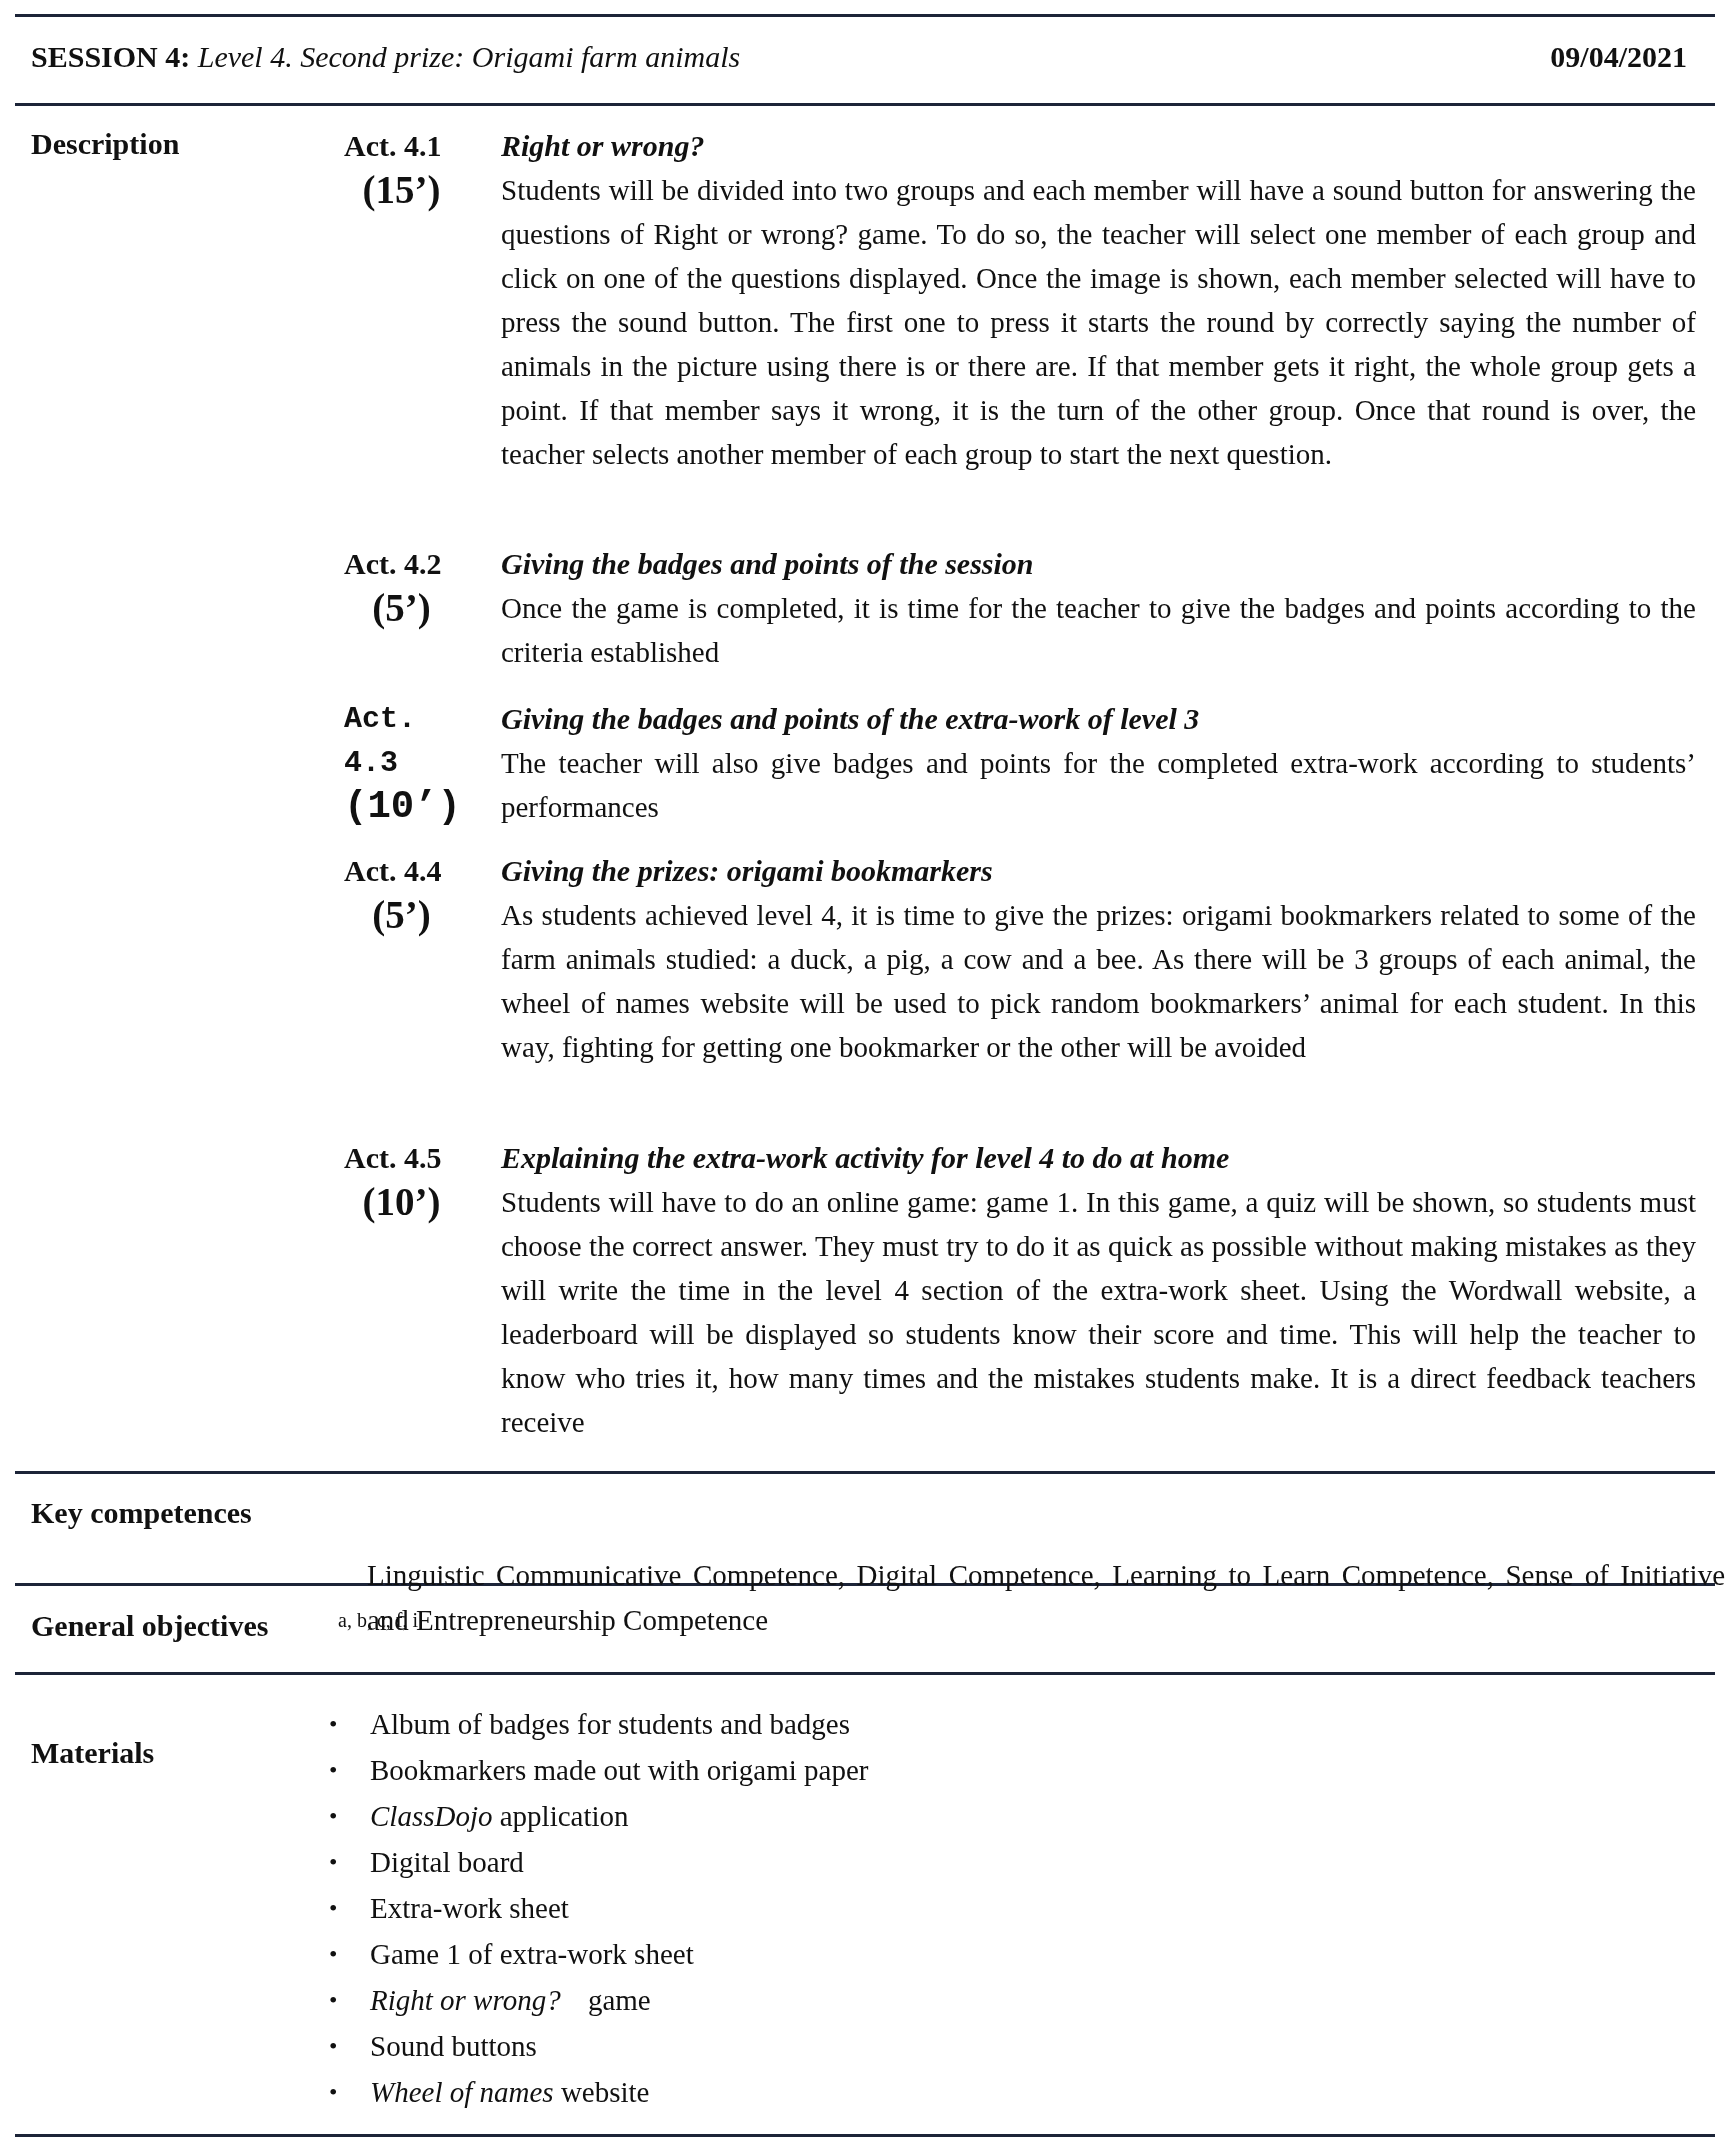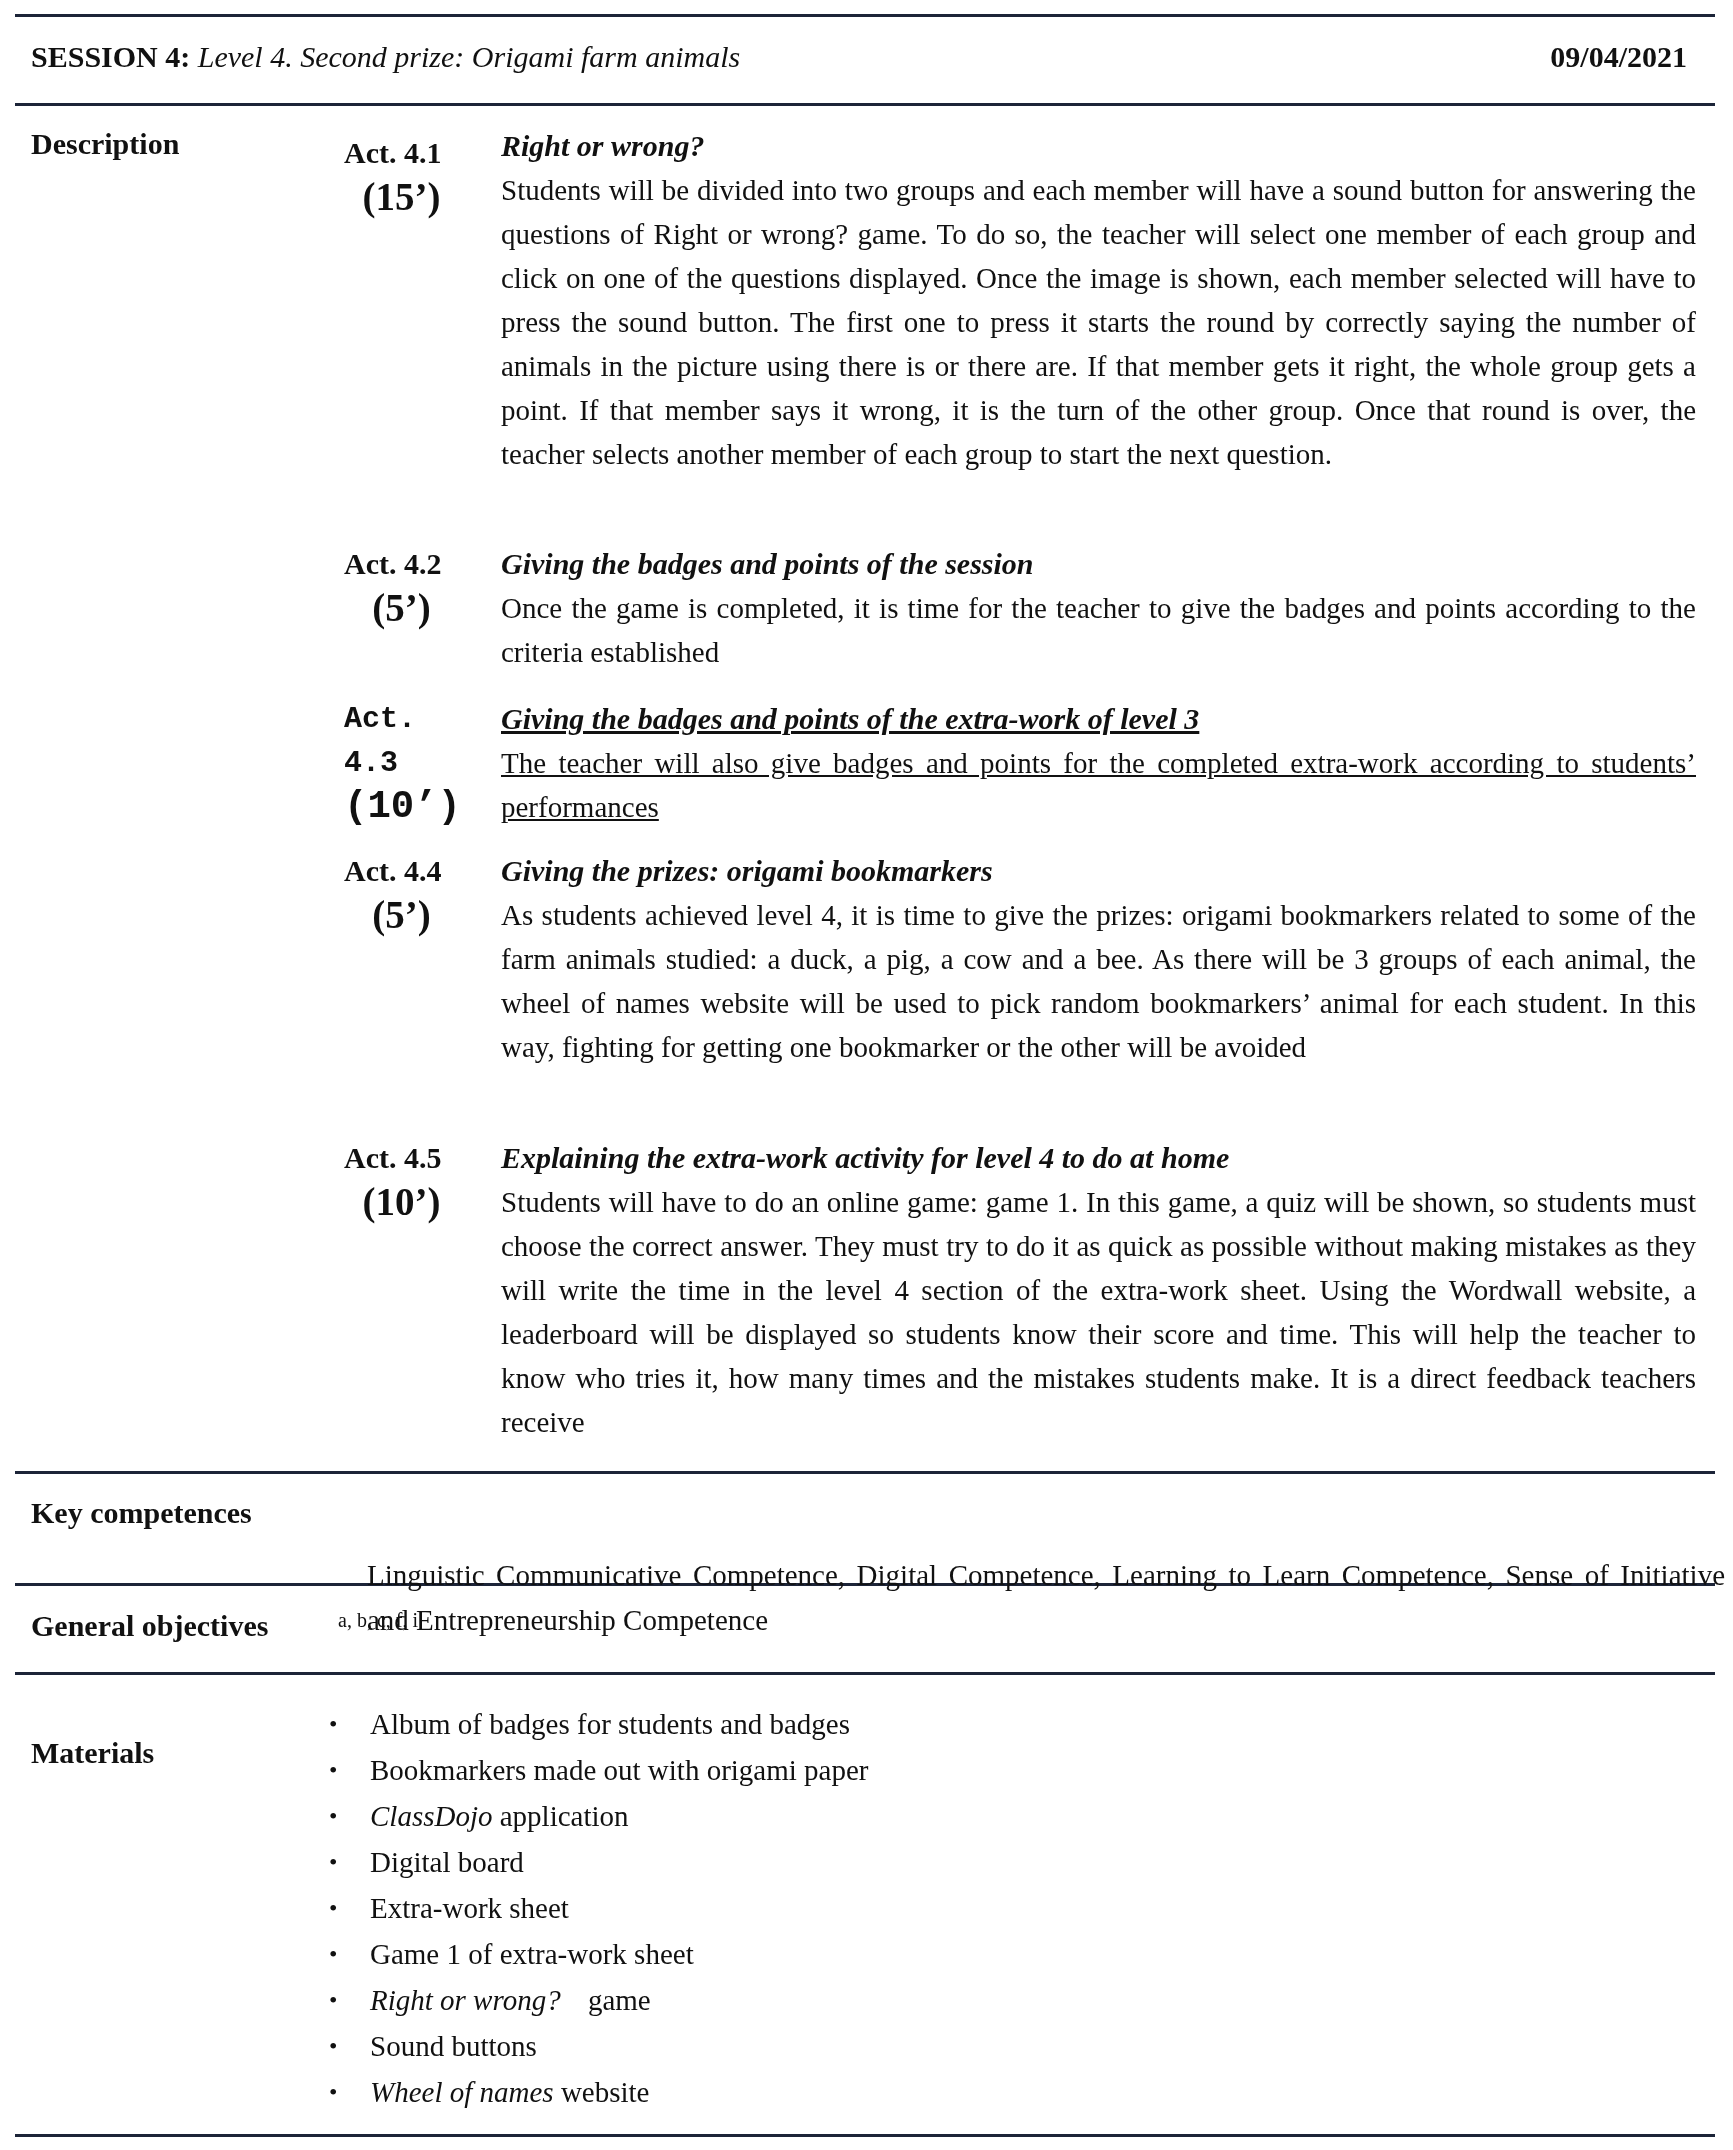--- a/index.html
+++ b/index.html
@@ -41,21 +41,21 @@
 <div class="hdr">
   <div class="title">
     <b>SESSION 4:</b>
     <i>Level 4. Second prize: Origami farm animals</i>
   </div>
   <div class="date">09/04/2021</div>
 </div>
 
 <div class="label" style="top:127px;">Description</div>
 
-<div class="act" style="top:124px;margin-top:7px;">
+<div class="act" style="top:124px;">
   <div class="code">Act. 4.1</div>
   <div class="dur">(15’)</div>
 </div>
 <div class="act-body" style="top:124px;">
   <div class="t">Right or wrong?</div>
   <div class="p">Students will be divided into two groups and each member will have a sound button for answering the questions of Right or wrong? game. To do so, the teacher will select one member of each group and click on one of the questions displayed. Once the image is shown, each member selected will have to press the sound button. The first one to press it starts the round by correctly saying the number of animals in the picture using there is or there are. If that member gets it right, the whole group gets a point. If that member says it wrong, it is the turn of the other group. Once that round is over, the teacher selects another member of each group to start the next question.</div>
 </div>
 
 <div class="act" style="top:542px;">
   <div class="code">Act. 4.2</div>
@@ -63,21 +63,21 @@
 </div>
 <div class="act-body" style="top:542px;">
   <div class="t">Giving the badges and points of the session</div>
   <div class="p">Once the game is completed, it is time for the teacher to give the badges and points according to the criteria established</div>
 </div>
 
 <div class="act" style="top:697px;font-family:Liberation Mono, monospace;">
   <div class="code">Act. 4.3</div>
   <div class="dur">(10’)</div>
 </div>
-<div class="act-body" style="top:697px;text-decoration:underline;">
+<div class="act-body" style="top:697px;">
   <div class="t">Giving the badges and points of the extra-work of level 3</div>
   <div class="p">The teacher will also give badges and points for the completed extra-work according to students’ performances</div>
 </div>
 
 <div class="act" style="top:849px;">
   <div class="code">Act. 4.4</div>
   <div class="dur">(5’)</div>
 </div>
 <div class="act-body" style="top:849px;">
   <div class="t">Giving the prizes: origami bookmarkers</div>

